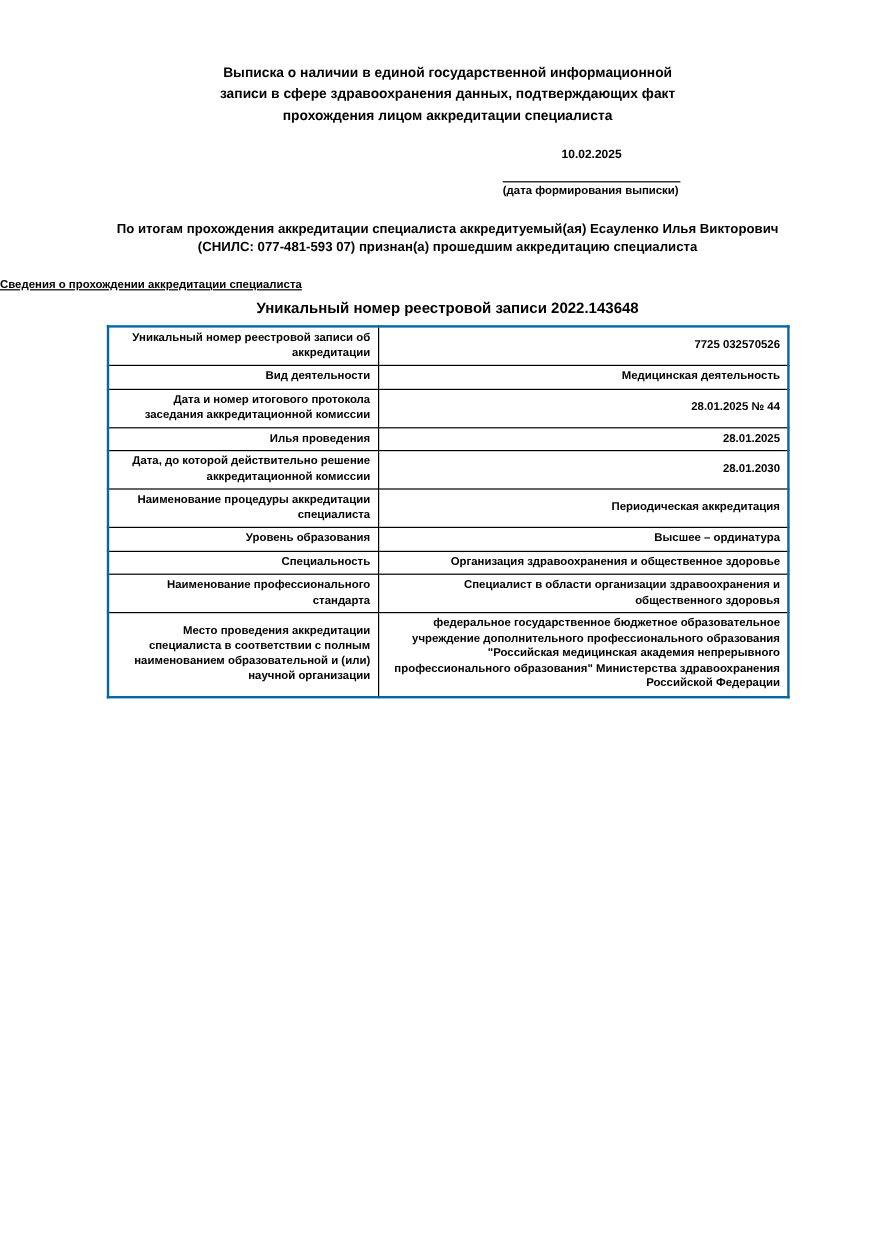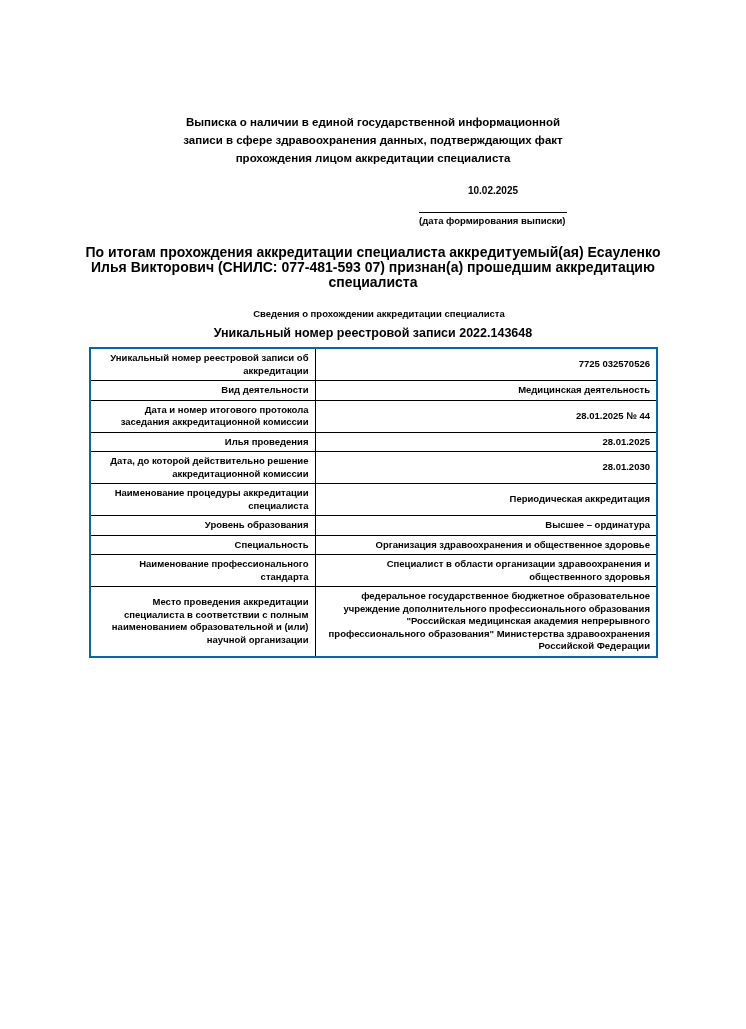--- a/index.html
+++ b/index.html
@@ -17,21 +17,21 @@
   }
   .page {
     position: relative;
     width: 746px;
     height: 1029px;
     background: #ffffff;
     overflow: hidden;
     box-sizing: border-box;
   }
   .doc-title {
-    padding-top: 113px;
+    padding-top: 52px;
     text-align: center;
     font-size: 11.5px;
     line-height: 18px;
   }
   .date-block {
     width: 148px;
     margin: 18px 179px 0 auto;
   }
   .date-value {
     text-align: center;
@@ -42,28 +42,28 @@
   .date-caption {
     text-align: left;
     font-size: 9.5px;
     padding-top: 2px;
     white-space: nowrap;
   }
   .intro {
     width: 600px;
     margin: 19px auto 0;
     text-align: center;
-    font-size: 14px;
+    font-size: 11px;
     line-height: 15px;
   }
   .section-heading {
     margin-top: 18px;
-    text-align: center;
+    text-align: left;
     font-size: 9.5px;
-    padding-left: 12px;
+    text-decoration: underline;
   }
   .registry-heading {
     margin-top: 7px;
     text-align: center;
     font-size: 12.5px;
   }
   table.info-table {
     margin: 7px 0 0 89px;
     border-collapse: collapse;
     table-layout: fixed;

